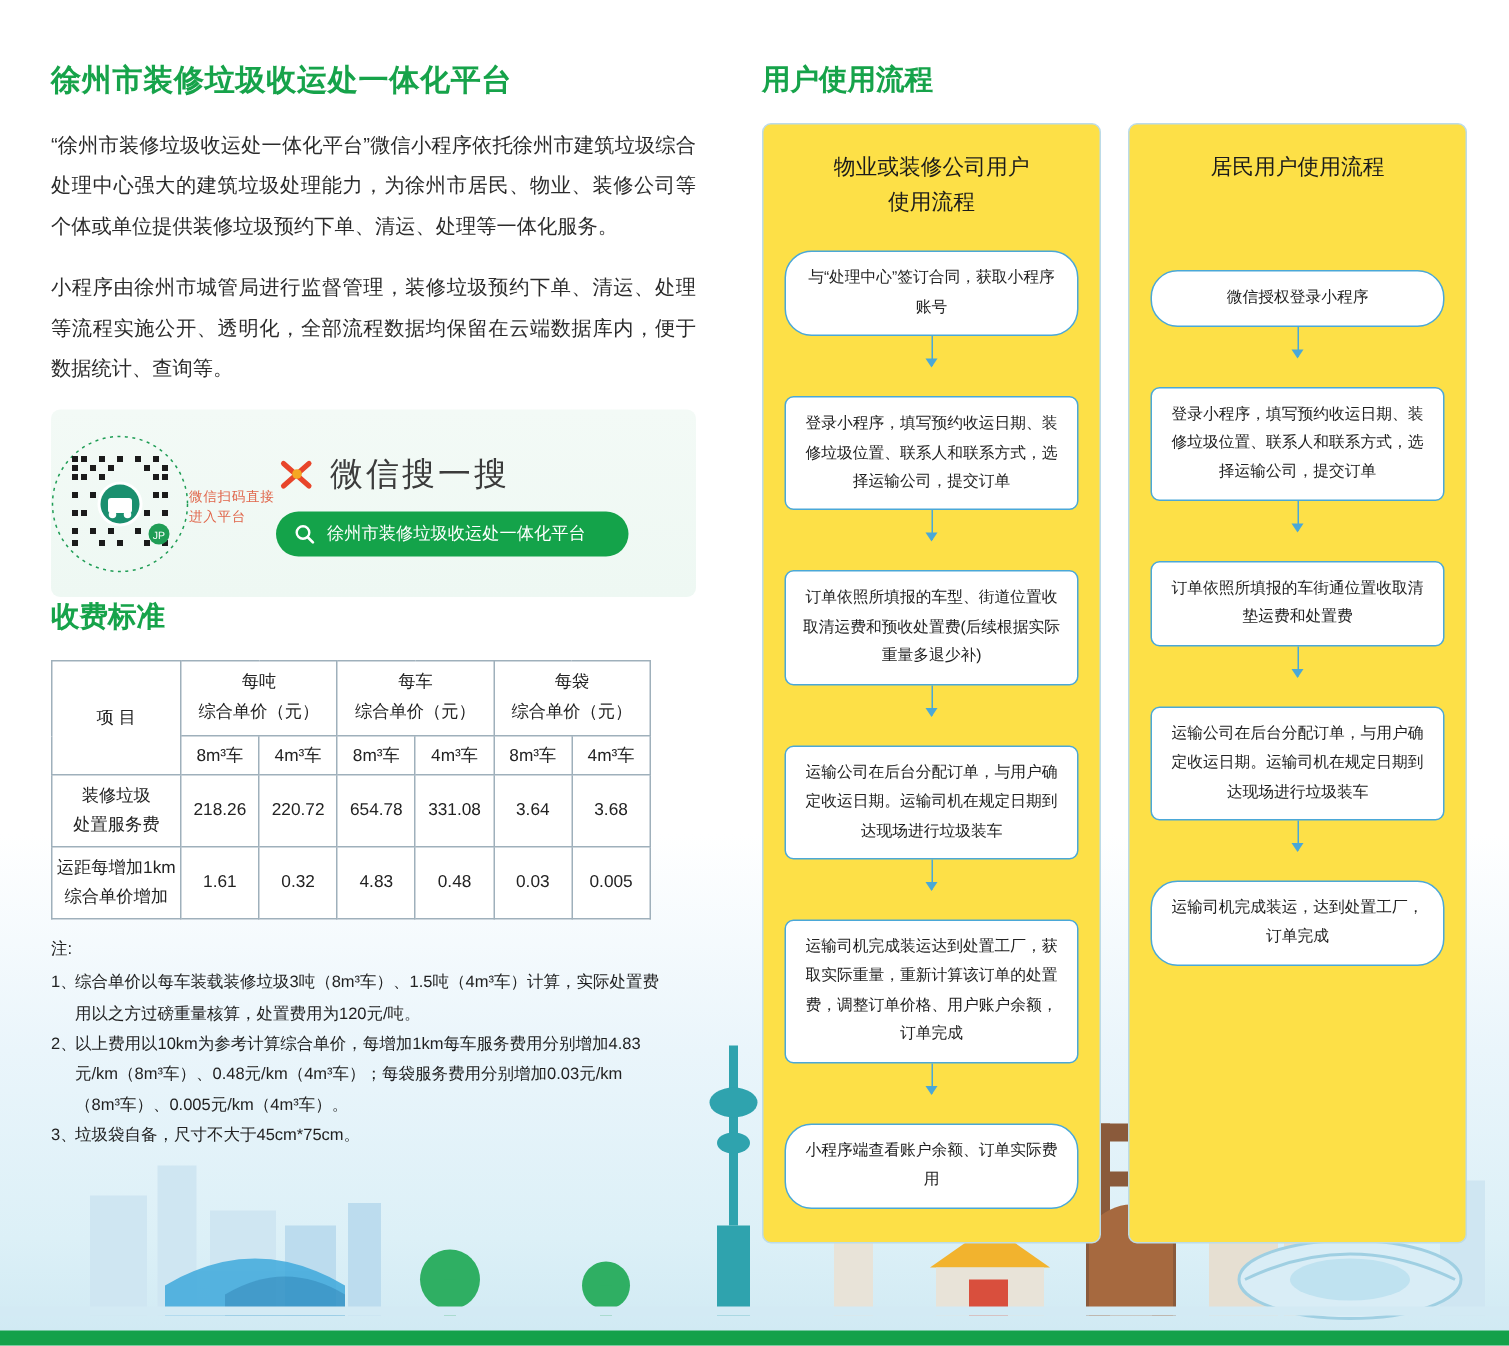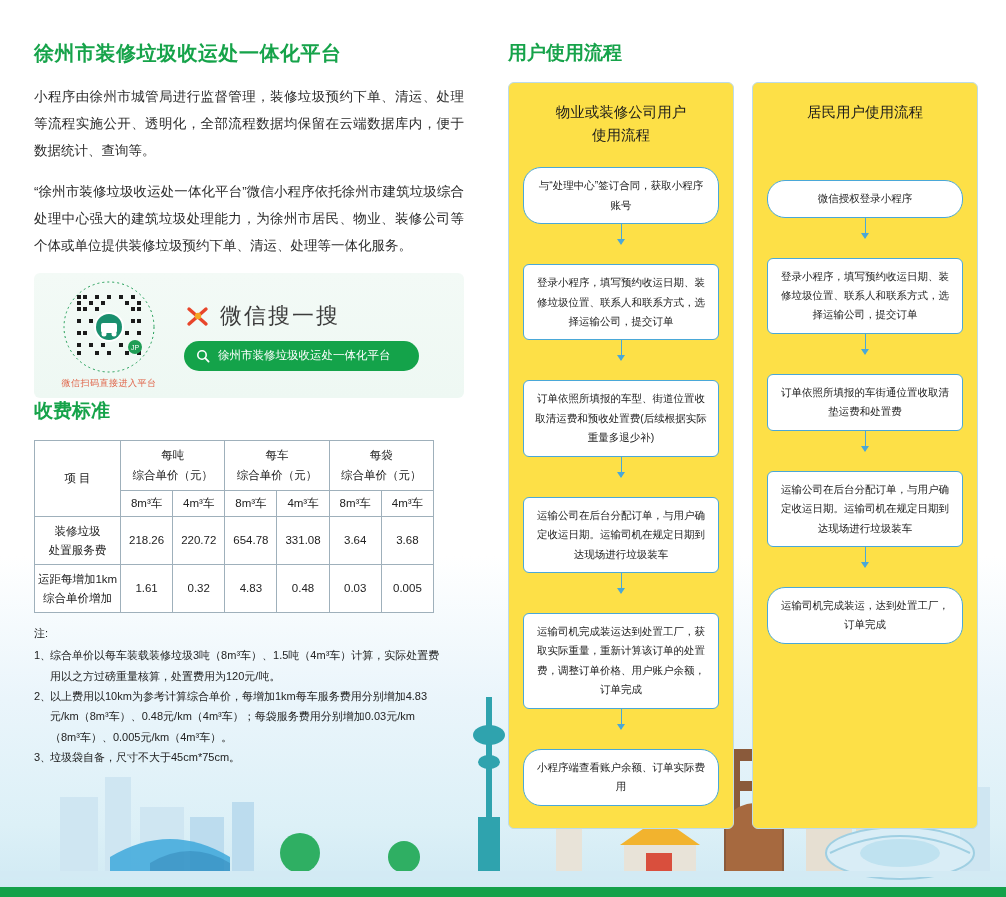--- a/index.html
+++ b/index.html
@@ -44,21 +44,21 @@
 
   
   .wx-card {
     margin-top:10px;
     width:430px; height:125px;
     background:linear-gradient(180deg,#f3faf6 0%, #eef8f3 100%);
     border-radius:6px;
     position:relative;
     display:flex; align-items:center;
   }
-  .qr-box { width:150px; display:flex; flex-direction:column; align-items:center; }
+  .qr-box { width:150px; display:flex; flex-direction:row; align-items:center; }
   .qr {
     width:92px; height:92px; position:relative;
   }
   .qr svg { display:block; }
   .qr-caption { font-size:9px; color:#e0654a; margin-top:4px; letter-spacing:0.5px;}
   .wx-right { flex:1; padding-right:14px; }
   .wx-head { display:flex; align-items:center; gap:8px; margin-bottom:10px; }
   .wx-logo { width:28px; height:28px; }
   .wx-head-text { font-size:22px; color:#3b3b3b; letter-spacing:2px; }
   .wx-searchbar {
@@ -201,22 +201,22 @@
     <path d="M150,206 q40,-24 80,0 v14 h-80 z" fill="#2b8fc4"></path>
   </g>
   <rect x="0" y="214" width="1006" height="6" fill="#d3eaf4"></rect>
 </svg>
 
 <div class="wrap">
 
   <div class="left-col">
     <h1 class="title">徐州市装修垃圾收运处一体化平台</h1>
 
+    <p class="para">“徐州市装修垃圾收运处一体化平台”微信小程序依托徐州市建筑垃圾综合处理中心强大的建筑垃圾处理能力，为徐州市居民、物业、装修公司等个体或单位提供装修垃圾预约下单、清运、处理等一体化服务。</p>
     <p class="para">小程序由徐州市城管局进行监督管理，装修垃圾预约下单、清运、处理等流程实施公开、透明化，全部流程数据均保留在云端数据库内，便于数据统计、查询等。</p>
-    <p class="para">“徐州市装修垃圾收运处一体化平台”微信小程序依托徐州市建筑垃圾综合处理中心强大的建筑垃圾处理能力，为徐州市居民、物业、装修公司等个体或单位提供装修垃圾预约下单、清运、处理等一体化服务。</p>
 
     <div class="wx-card">
       <div class="qr-box">
         <div class="qr">
           <svg width="92" height="92" viewBox="0 0 92 92">
             <circle cx="46" cy="46" r="45" fill="none" stroke="#1f9d55" stroke-width="1" stroke-dasharray="2 3"></circle>
             <g fill="#1b1b1b">
               <rect x="14" y="14" width="4" height="4"></rect>
                 <rect x="20" y="14" width="4" height="4"></rect>
               <rect x="32" y="14" width="4" height="4"></rect>

